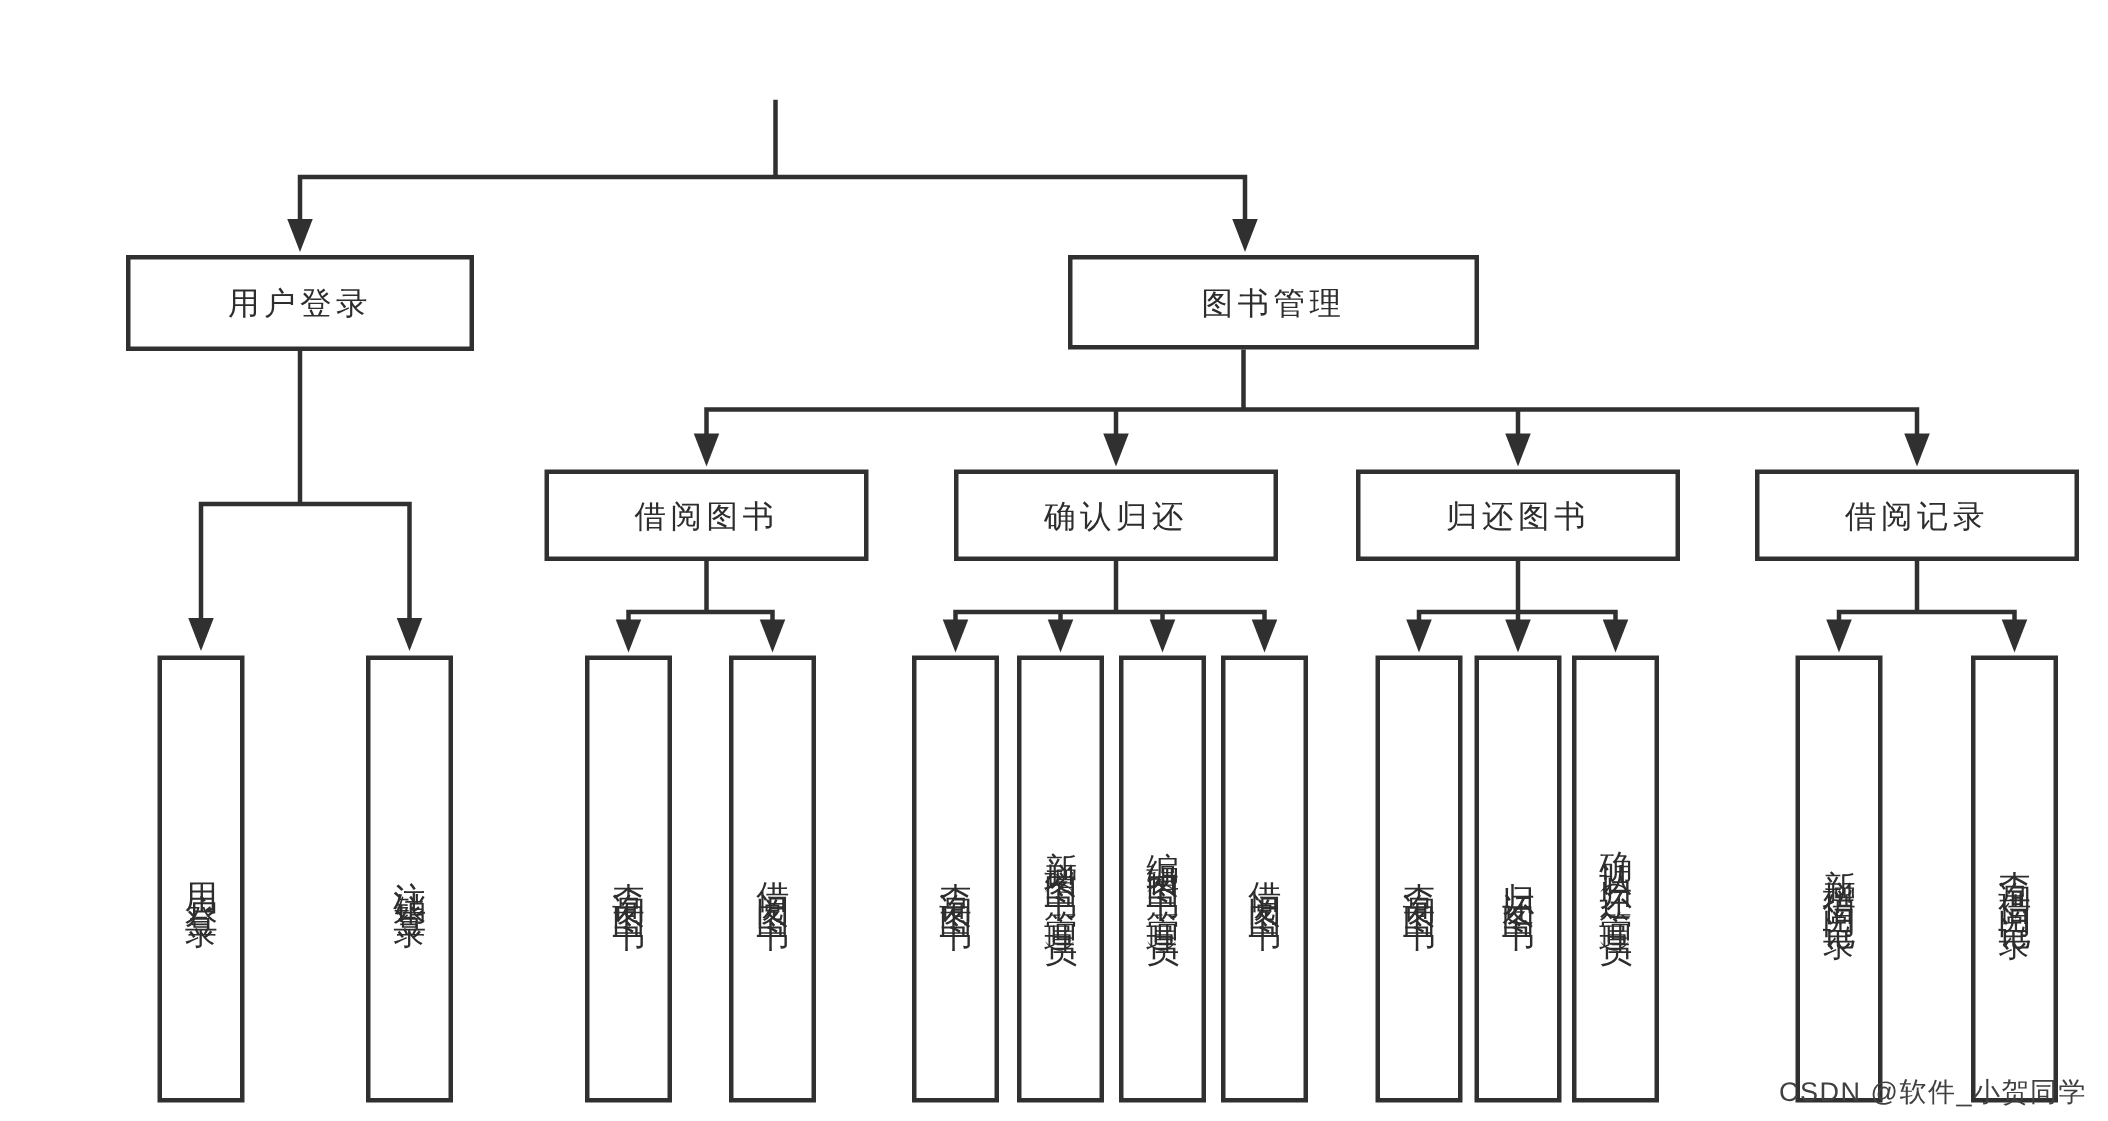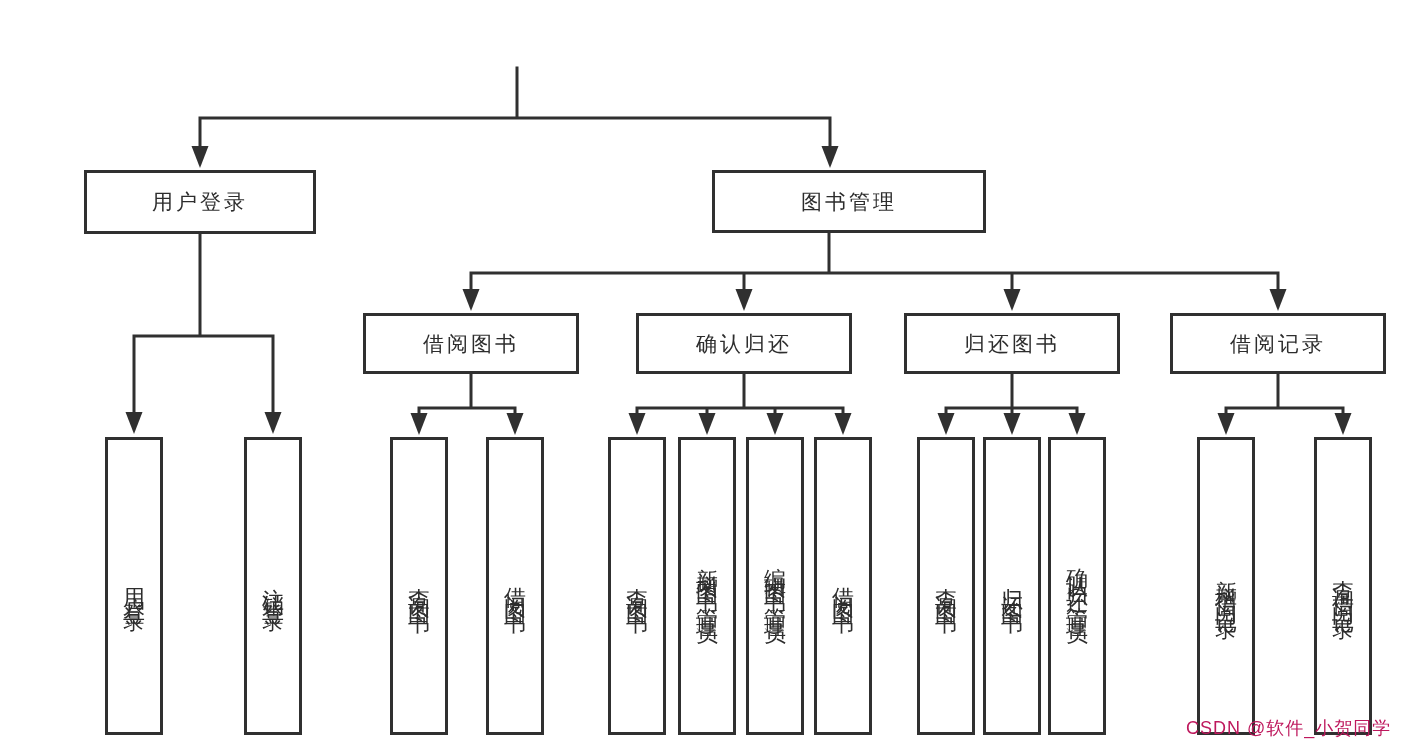--- a/index.html
+++ b/index.html
@@ -61,21 +61,21 @@
   .pos-c3 { left:746px; }  .pos-c4 { left:814px; }
   .pos-d1 { left:917px; }  .pos-d2 { left:983px; }
   .pos-d3 { left:1048px; }
   .pos-e1 { left:1197px; } .pos-e2 { left:1314px; }
   .watermark {
     position: absolute;
     left: 1186px;
     top: 716px;
     font-size: 18px;
     letter-spacing: 1px;
-    color: #be185d;
+    color: #404040;
     white-space: nowrap;
     z-index: 5;
   }
 </style>
 </head>
 <body>
 
 <div class="stage">
 
   <svg class="wires" viewBox="0 0 1405 747" xmlns="http://www.w3.org/2000/svg" aria-hidden="true">

